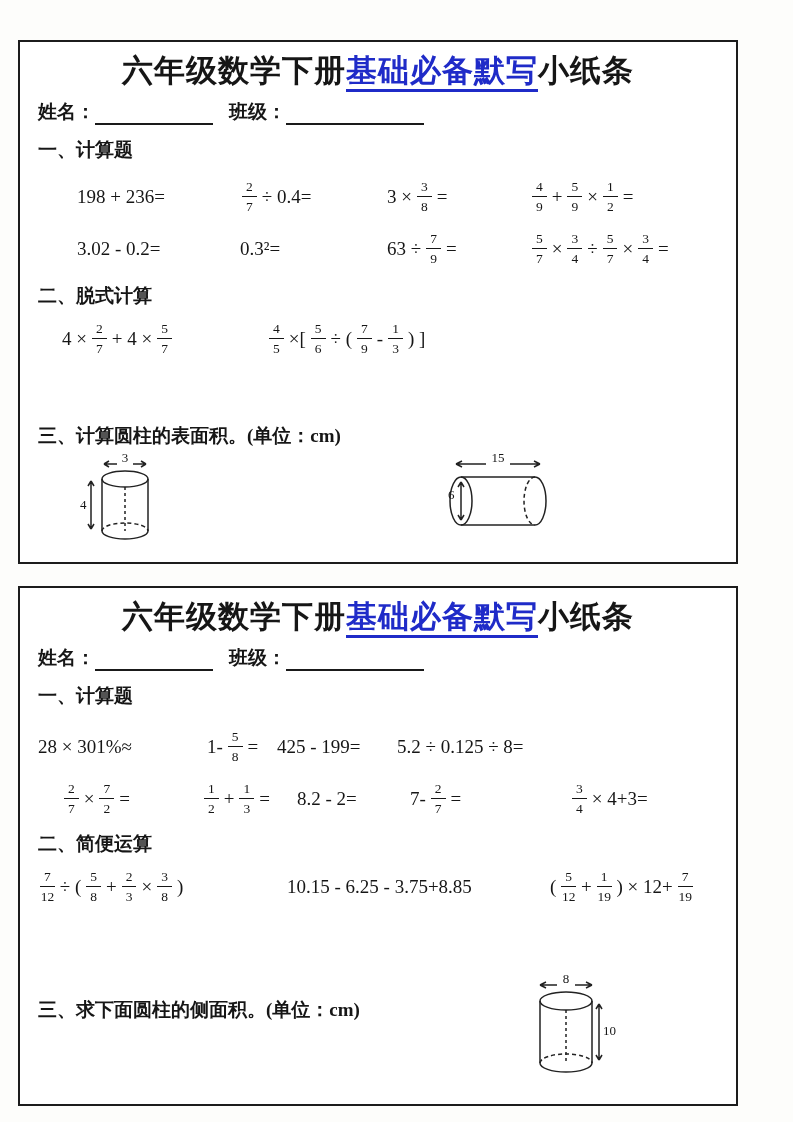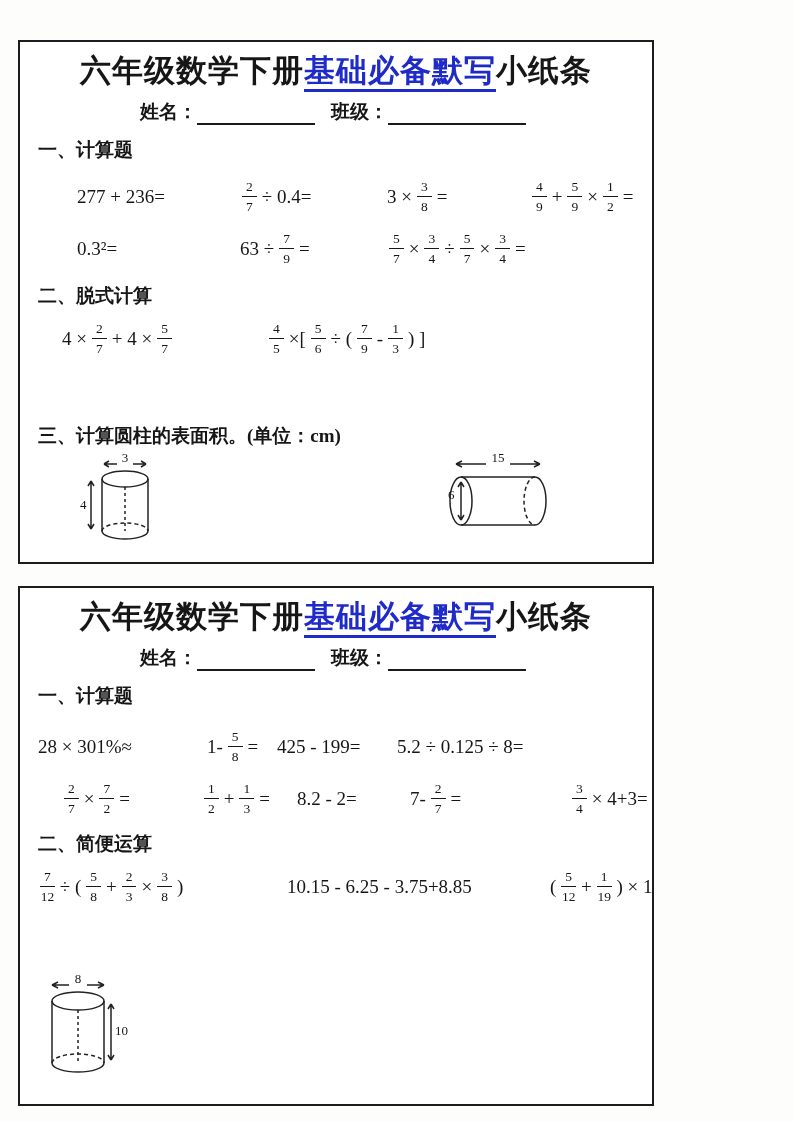--- a/index.html
+++ b/index.html
@@ -7,21 +7,21 @@
   body {
     background:#fdfdfb;
     font-family:"Liberation Serif", serif;
     color:#161616;
     position:relative;
     overflow:hidden;
   }
   .sheet {
     position:absolute;
     left:18px;
-    width:636px;
+    width:720px;
     background:#ffffff;
     border:2.5px solid #1c1c1c;
     padding:10px 18px;
     overflow:hidden;
   }
   #sheet1 { top:40px;  height:524px; }
   #sheet2 { top:586px; height:520px; }
 
   .title {
     text-align:center;
@@ -29,21 +29,21 @@
     font-weight:bold;
     font-size:31px;
     letter-spacing:1px;
     line-height:1.25;
   }
   .title .hl { color:#1f2bc8; border-bottom:3px solid #1f2bc8; padding-bottom:1px; }
 
   .nameline {
     margin-top:8px;
     display:flex;
-    justify-content:center;
+    justify-content:flex-start;
     align-items:flex-end;
     padding-right:6px;
     font-weight:bold;
     font-size:19px;
   }
   .blank { border-bottom:2px solid #1a1a1a; height:22px; display:inline-block; }
   .b1 { width:118px; margin-right:16px; }
   .b2 { width:138px; }
 
   .heading { font-size:19px; font-weight:bold; }
@@ -92,21 +92,21 @@
     <span class="blank b1"></span>
     <span>班级：</span>
     <span class="blank b2"></span>
   </div>
 
   <div class="heading h-mt12">一、计算题</div>
 
   <div class="grid p1calc r1">
     <div class="cell">
         <span class="expr">
-          <span class="mtx">277 + 236=</span>
+          <span class="mtx">198 + 236=</span>
         </span>
       </div>
     <div class="cell">
         <span class="expr">
           <span class="frac">
             <span class="fnum">2</span>
             <span class="fden">7</span>
           </span>
           <span class="mtx">÷ 0.4=</span>
         </span>
@@ -135,20 +135,25 @@
           <span class="mtx">×</span>
           <span class="frac">
             <span class="fnum">1</span>
             <span class="fden">2</span>
           </span>
           <span class="mtx">=</span>
         </span>
       </div>
   </div>
   <div class="grid p1calc r2">
+    <div class="cell">
+        <span class="expr">
+          <span class="mtx">3.02 - 0.2=</span>
+        </span>
+      </div>
     <div class="cell">
         <span class="expr">
           <span class="mtx">0.3²=</span>
         </span>
       </div>
     <div class="cell">
         <span class="expr">
           <span class="mtx">63 ÷</span>
           <span class="frac">
             <span class="fnum">7</span>
@@ -403,20 +408,21 @@
           <span class="mtx">) × 12+</span>
           <span class="frac">
             <span class="fnum">7</span>
             <span class="fden">19</span>
           </span>
         </span>
       </div>
   </div>
 
   <div class="s3row">
+    <div class="heading">三、求下面圆柱的侧面积。(单位：cm)</div>
     <svg class="cyl cyl-v2" width="96" height="108" viewBox="0 0 96 108">
       <g stroke="#222" stroke-width="1.5" fill="none">
         <path d="M14,12 L31,12 M14,12 l6,-3 M14,12 l6,3"></path>
         <path d="M49,12 L66,12 M66,12 l-6,-3 M66,12 l-6,3"></path>
         <ellipse cx="40" cy="28" rx="26" ry="9"></ellipse>
         <line x1="14" y1="28" x2="14" y2="90"></line>
         <line x1="66" y1="28" x2="66" y2="90"></line>
         <path d="M14,90 A26,9 0 0 0 66,90"></path>
         <path d="M14,90 A26,9 0 0 1 66,90" stroke-dasharray="4,3"></path>
         <line x1="40" y1="37" x2="40" y2="90" stroke-dasharray="3,3"></line>

